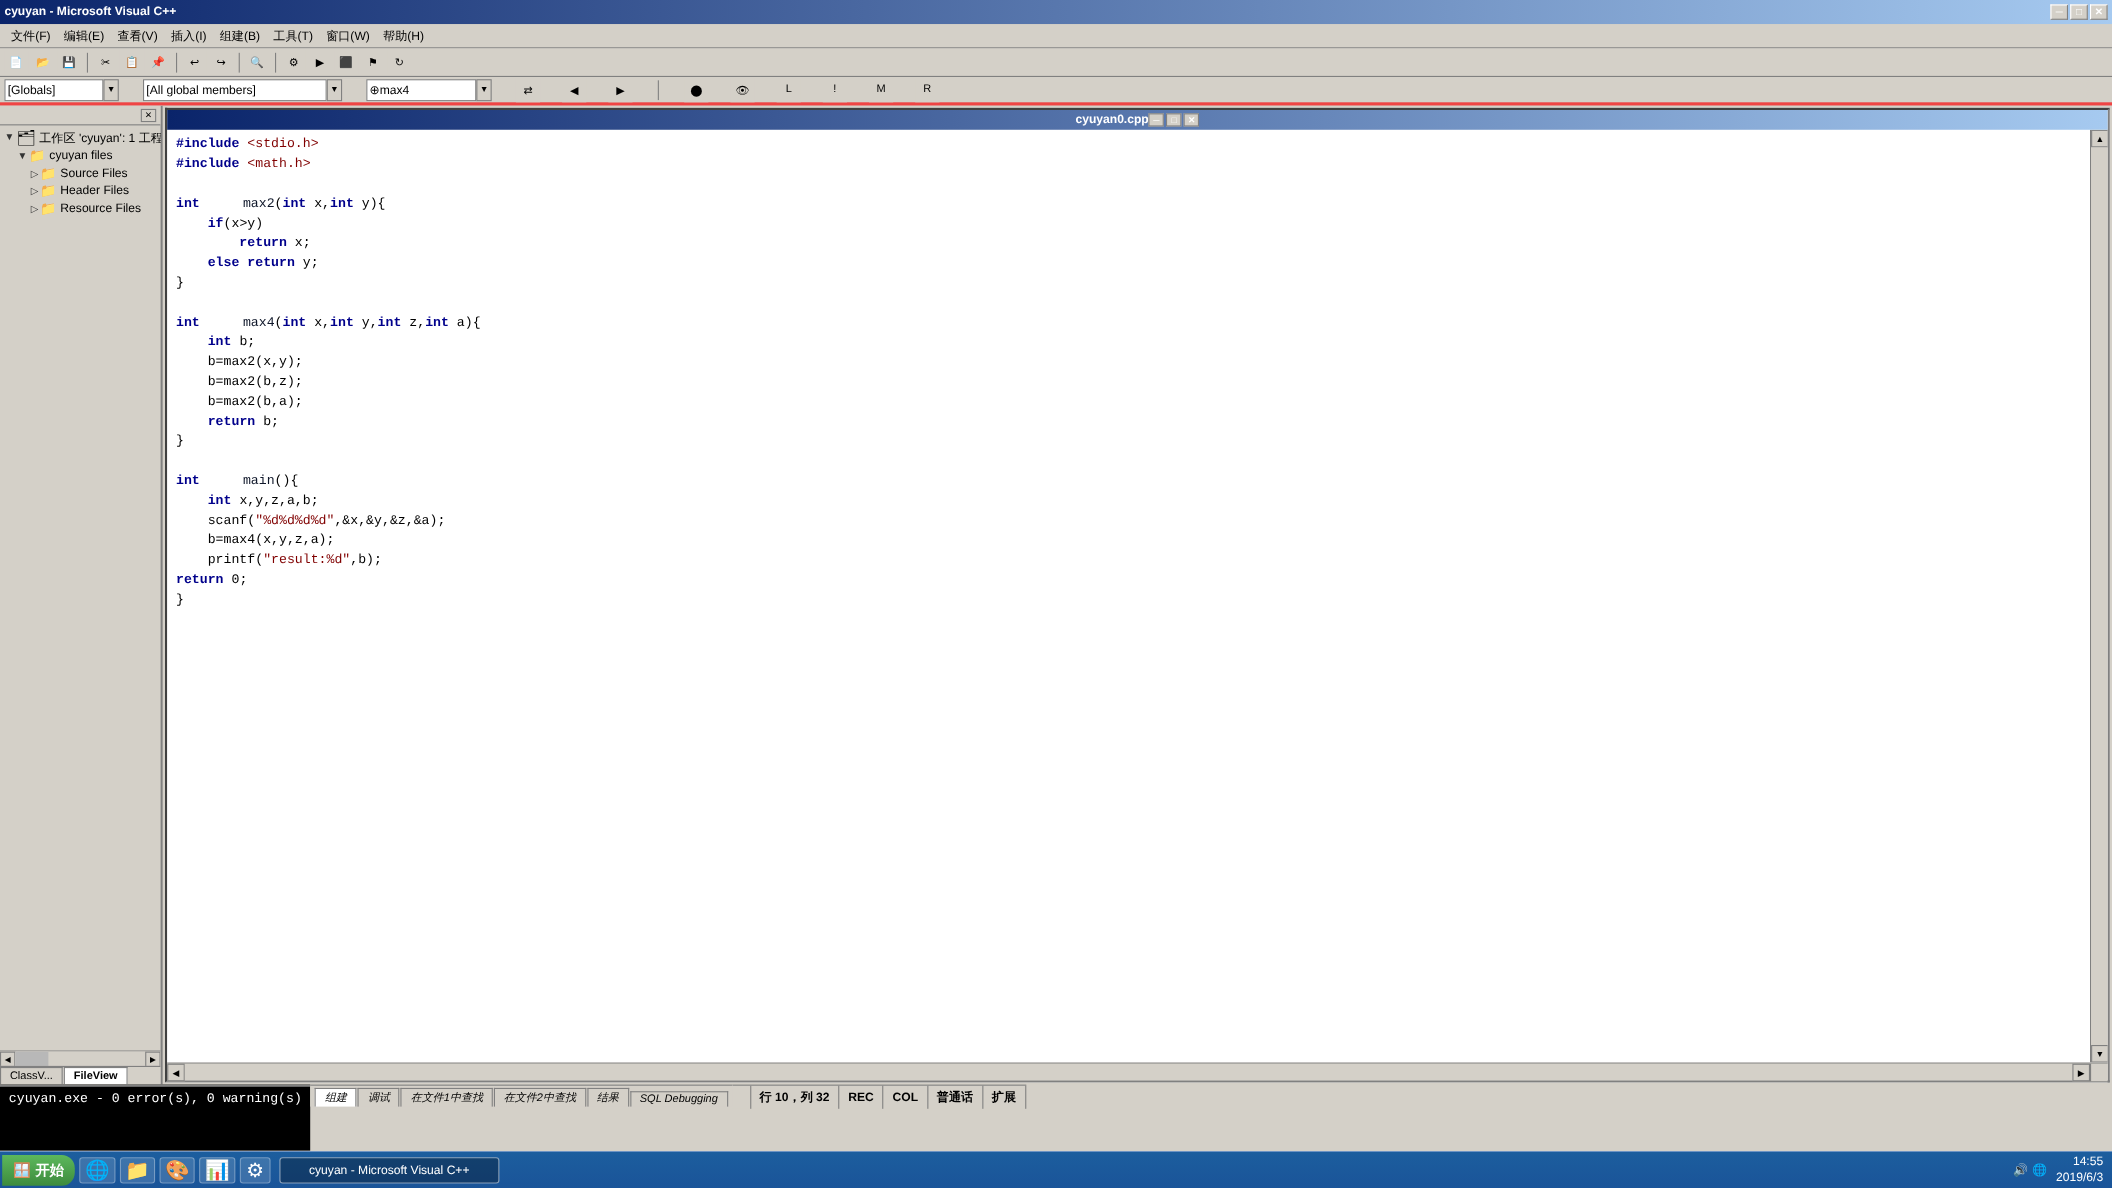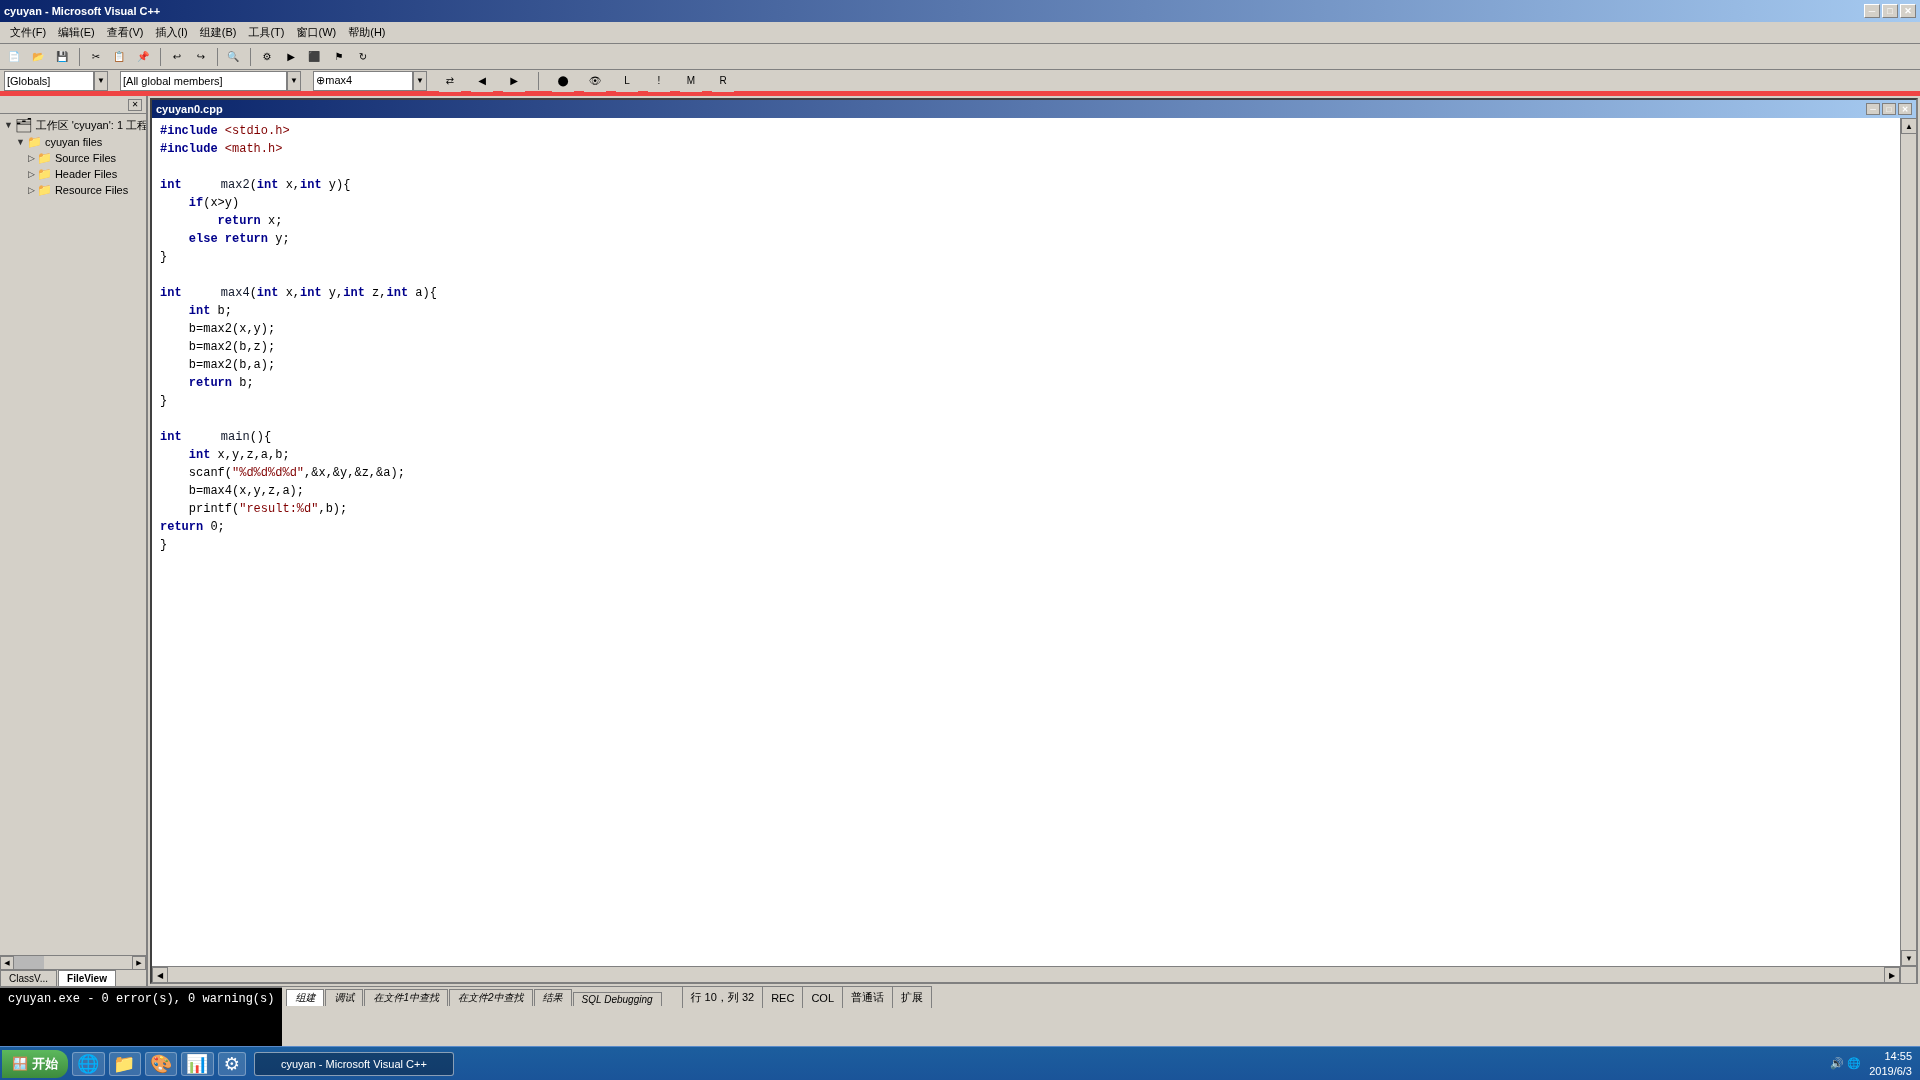--- a/index.html
+++ b/index.html
@@ -82,22 +82,22 @@
       cursor: pointer;
     }
 
     
     .toolbar2 {
       background: #d4d0c8;
       height: 26px;
       display: flex;
       align-items: center;
       padding: 2px 4px;
-      gap: 10px;
-      border-bottom: 5px solid #ef4444;
+      gap: 20px;
+      border-bottom: 3px solid #ef4444;
     }
 
     
     .workspace-panel {
       width: 148px;
       background: #d4d0c8;
       border-right: 2px solid #808080;
       display: flex;
       flex-direction: column;
       overflow: hidden;
@@ -168,21 +168,21 @@
       display: flex;
       flex-direction: column;
       background: white;
     }
     .code-window-title {
       background: linear-gradient(to right, #0a246a, #a6caf0);
       color: white;
       height: 18px;
       display: flex;
       align-items: center;
-      justify-content: space-between;
+      justify-content: center;
       padding: 0 4px;
       font-size: 11px;
       font-weight: bold;
     }
     .code-window-title-btns { display: flex; gap: 2px; }
     .code-window-btn {
       width: 14px; height: 12px;
       background: #d4d0c8;
       border: 1px solid #808080;
       font-size: 8px;
@@ -274,20 +274,21 @@
       display: flex;
       align-items: center;
       font-size: 11px;
     }
     .status-segment {
       border-right: 1px solid #808080;
       padding: 0 8px;
       height: 100%;
       display: flex;
       align-items: center;
+      font-weight: bold;
     }
     .status-flex { flex: 1; }
 
     
     .taskbar {
       position: fixed;
       bottom: 0;
       left: 0;
       width: 1920px;
       height: 34px;

